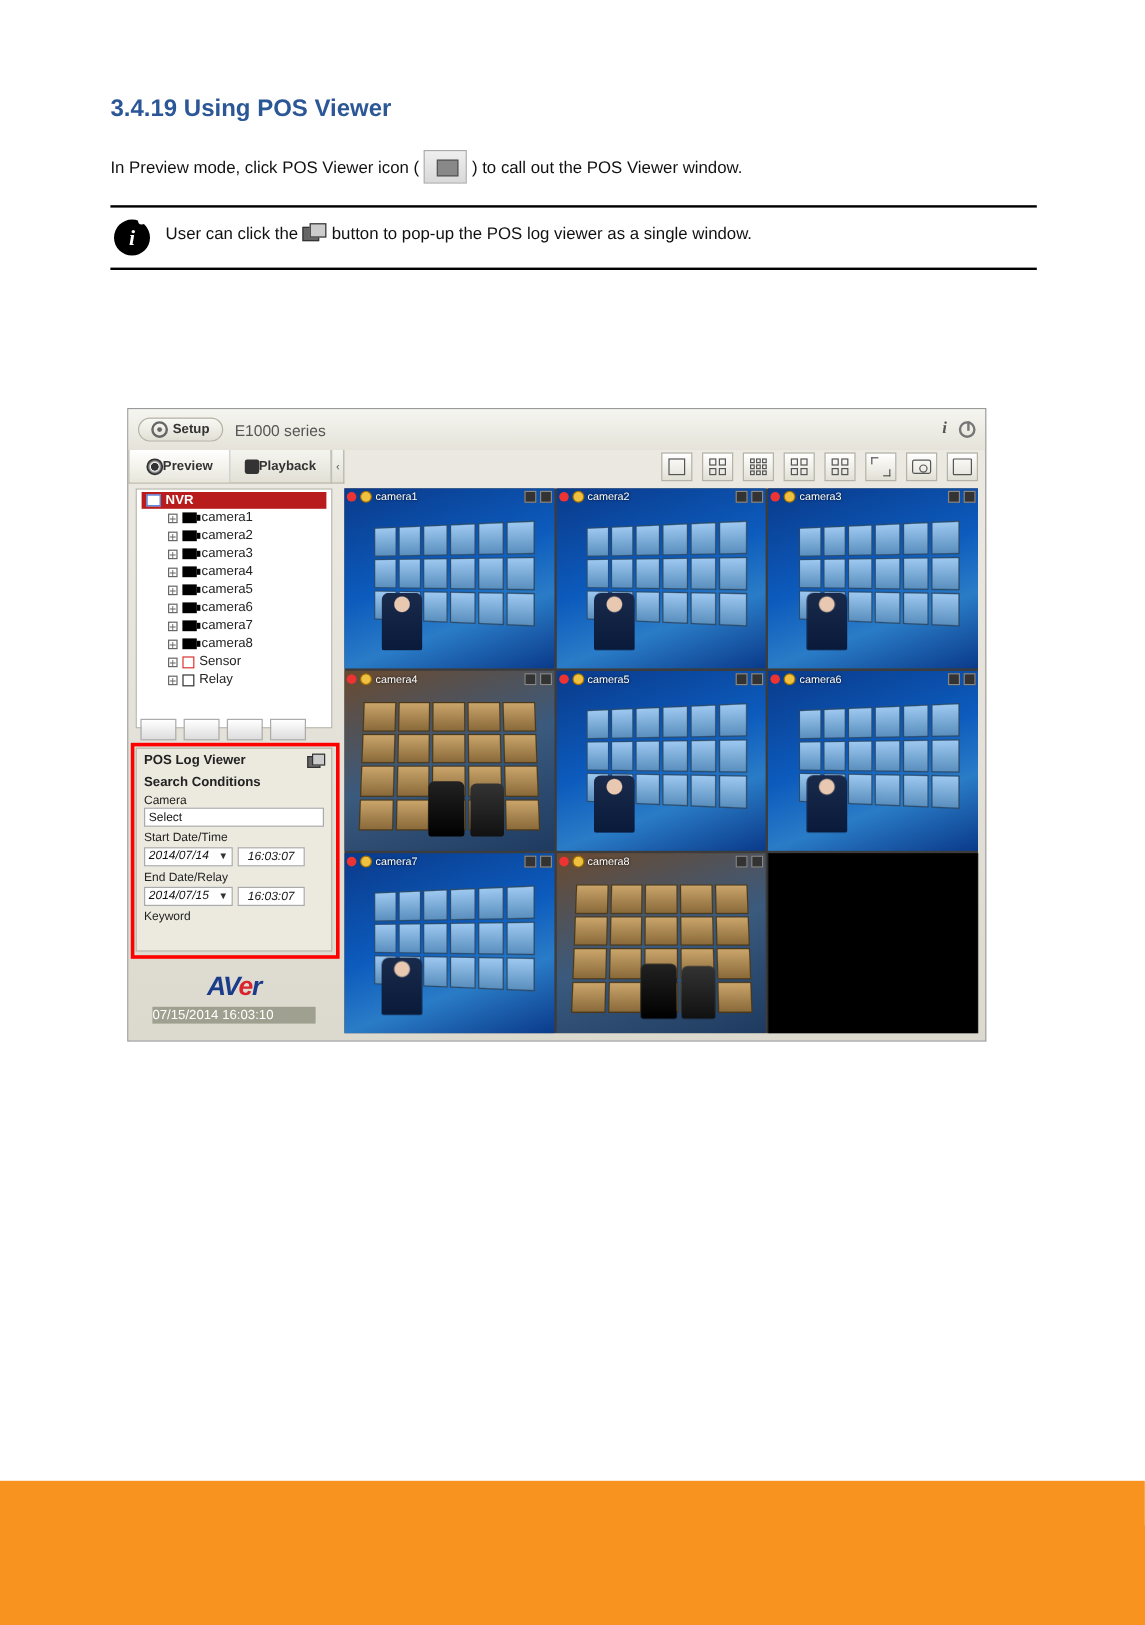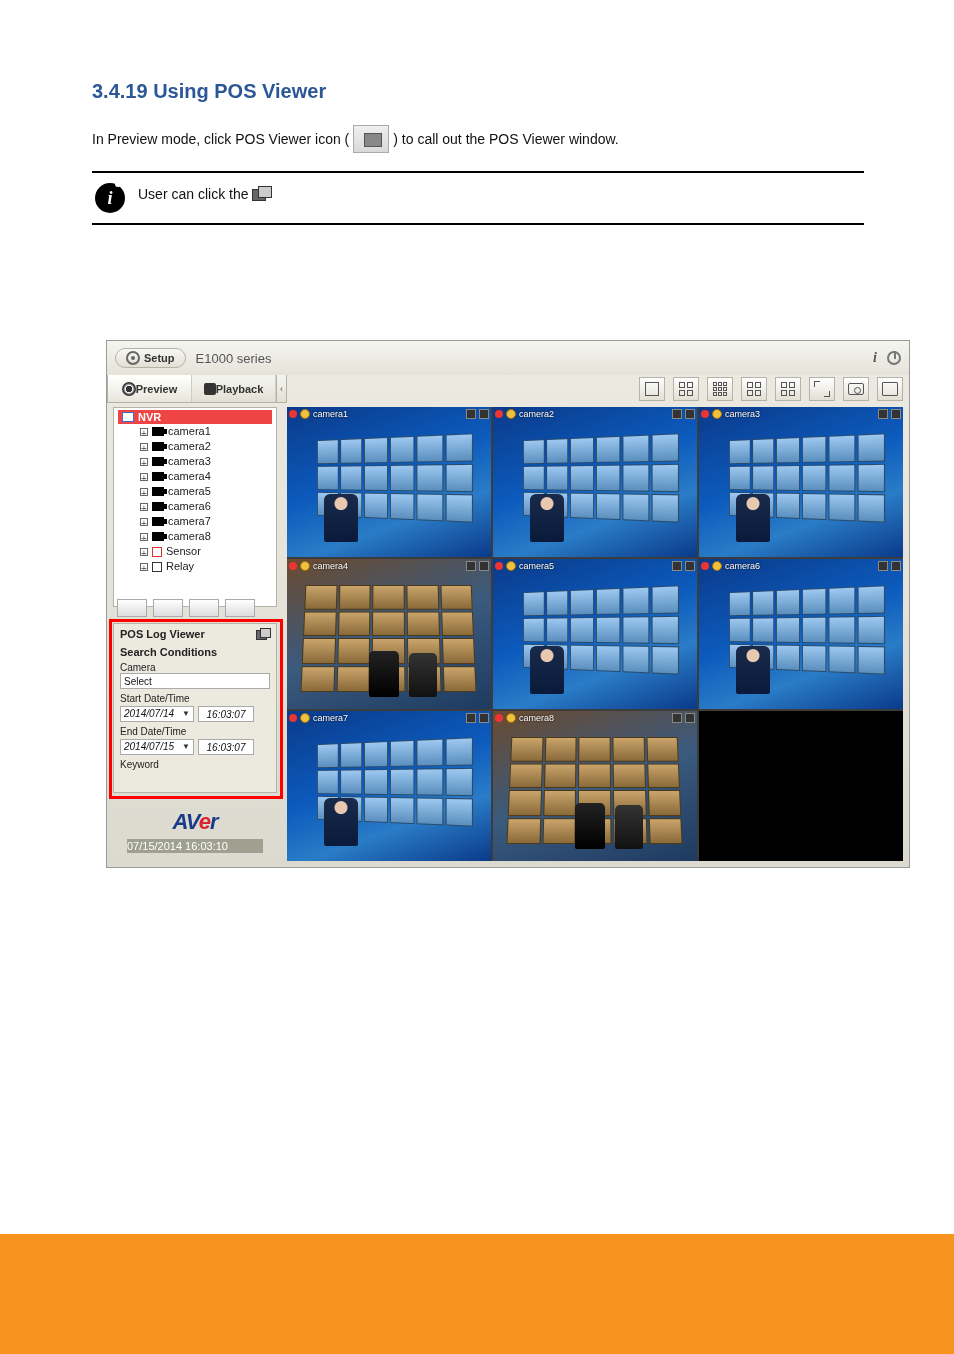--- a/index.html
+++ b/index.html
@@ -58,21 +58,21 @@
   }
   .icon-popout::after {
     content:""; position:absolute; left:6px; top:0; width:12px; height:10px; background:#ccc; border:1px solid #333;
   }
 
   
   .screenshot {
     position: absolute;
     left: 106px;
     top: 340px;
-    width: 804px;
+    width: 716px;
     height: 528px;
     border: 1px solid #999;
     background: linear-gradient(#eceae2,#dcd9cf);
     overflow:hidden;
     font-size: 11px;
   }
   .titlebar {
     position:absolute; left:0; top:0; right:0; height:34px;
     background: linear-gradient(#f5f5f0,#e5e3d9);
     display:flex; align-items:center; padding-left:8px; padding-right:8px;
@@ -136,21 +136,21 @@
   .snap-glyph::after{content:"";position:absolute;left:5px;top:3px;width:5px;height:5px;border:1.5px solid #555;border-radius:50%;}
   .disk-glyph{width:16px;height:14px;border:1.5px solid #555;border-radius:1px;}
 
   
   .tree-panel {
     position:absolute; left:6px; top:66px; width:164px; height:200px;
     background:#fff; border:1px solid #b5b3a7;
     padding:2px 4px; overflow:hidden;
   }
   .tree-root {
-    background:#ef4444; color:#fff; font-weight:bold; font-size:11px;
+    background:#b91c1c; color:#fff; font-weight:bold; font-size:11px;
     padding:1px 4px; display:flex;align-items:center; gap:4px;
   }
   .root-ic{width:12px;height:10px;background:#fff;border:1px solid #3a6fd8;}
   .tree-item {
     display:flex; align-items:center; gap:4px; padding-left:22px; font-size:11px; color:#222; line-height:15px;
   }
   .tree-item .box{width:8px;height:8px;border:1px solid #666;position:relative;display:inline-block;}
   .tree-item .box::after{content:"+";position:absolute;left:0;top:-3px;color:#666;font-size:10px;}
   .cam-ic{width:12px;height:9px;background:#000;position:relative;}
   .cam-ic::after{content:"";position:absolute;right:-3px;top:2px;width:3px;height:5px;background:#000;}
@@ -258,20 +258,21 @@
     <span>) to call out the POS Viewer window.</span>
   </div>
   <hr class="topline">
   <div class="note-row">
     <div class="note-icon-wrap">
       <div class="note-icon">i</div>
     </div>
     <div class="note-text">
       <span>User can click the </span>
       <span class="icon-popout"></span>
+      <span> button to pop-up the POS log viewer as a single window.</span>
     </div>
   </div>
   <hr class="botline">
 </div>
 
 <div class="screenshot">
 
   <div class="titlebar">
     <div class="setup-btn">
       <span class="gear-icon"></span>
@@ -427,21 +428,21 @@
     <div class="lbl">Camera</div>
     <div class="sel">Select</div>
     <div class="lbl">Start Date/Time</div>
     <div class="row2">
       <div class="dateinput">
         <span>2014/07/14</span>
         <span class="dd-arrow">▼</span>
       </div>
       <div class="timeinput">16:03:07</div>
     </div>
-    <div class="lbl">End Date/Time</div>
+    <div class="lbl">End Date/Relay</div>
     <div class="row2">
       <div class="dateinput">
         <span>2014/07/15</span>
         <span class="dd-arrow">▼</span>
       </div>
       <div class="timeinput">16:03:07</div>
     </div>
     <div class="lbl">Keyword</div>
   </div>
 

